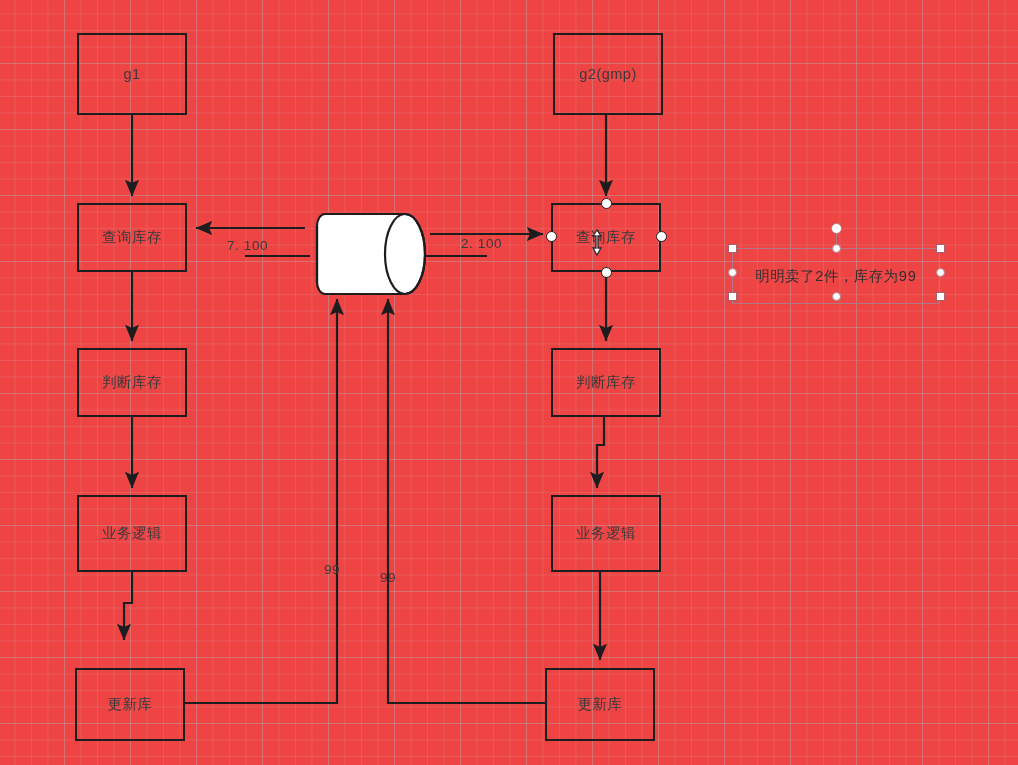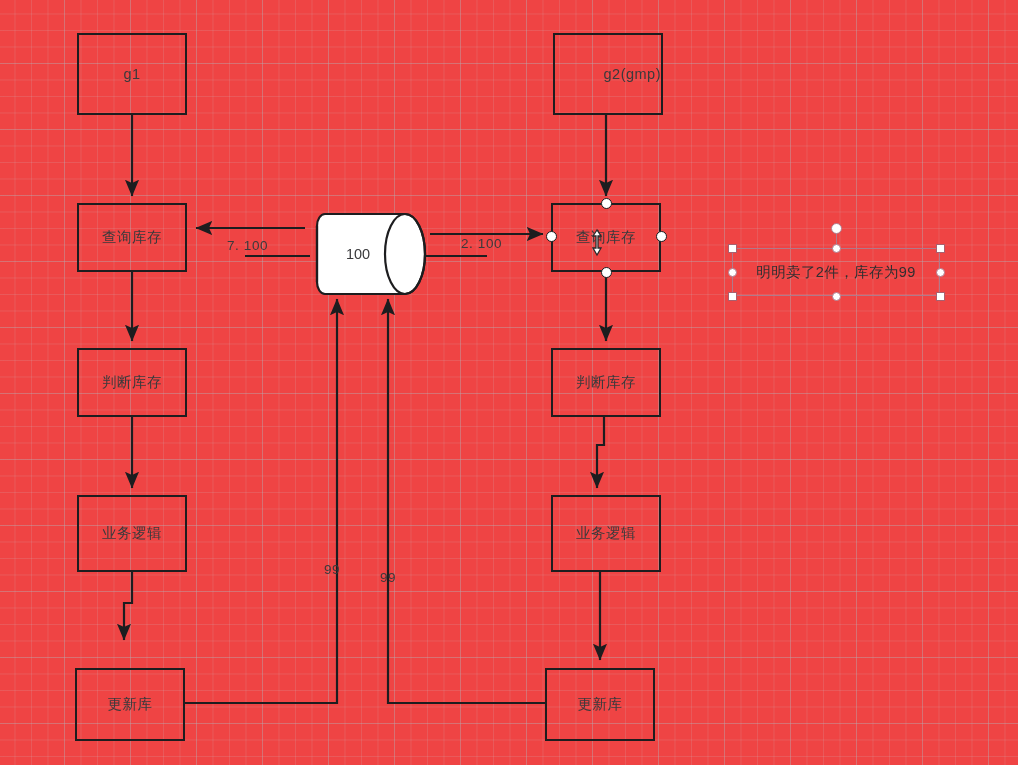--- a/index.html
+++ b/index.html
@@ -197,21 +197,21 @@
       <path d="M317,226 L317,282"></path>
       <path d="M405,214 a20,40 0 0 1 0,80" fill="none"></path>
       <path d="M405,214 a20,40 0 0 0 0,80" fill="none"></path>
     </g>
   </svg>
 
   <div class="node" style="left:77px; top:33px; width:110px; height:82px;">
     <span>g1</span>
   </div>
 
-  <div class="node" style="left:553px; top:33px; width:110px; height:82px;justify-content:flex-end;">
+  <div class="node" style="left:553px; top:33px; width:110px; height:82px;">
     <span>g2(gmp)</span>
   </div>
 
   <div class="node" style="left:77px; top:203px; width:110px; height:69px;">
     <span>查询库存</span>
   </div>
 
   <div class="node" style="left:551px; top:203px; width:110px; height:69px;">
     <span>查询库存</span>
   </div>
@@ -233,23 +233,20 @@
   </div>
 
   <div class="node" style="left:75px; top:668px; width:110px; height:73px;">
     <span>更新库</span>
   </div>
 
   <div class="node" style="left:545px; top:668px; width:110px; height:73px;">
     <span>更新库</span>
   </div>
 
-  <div class="db-cyl" style="left:310px; top:214px; width:110px; height:80px;">
-    <span>100</span>
-  </div>
 
   <div class="edge-label" style="left:227px; top:238px;">
     <span>7. 100</span>
   </div>
   <div class="edge-label" style="left:461px; top:236px;">
     <span>2. 100</span>
   </div>
   <div class="edge-label" style="left:324px; top:562px;">
     <span>99</span>
   </div>
@@ -259,21 +256,21 @@
 
   <div class="port" style="left:606px; top:203px;"></div>
   <div class="port" style="left:551px; top:236px;"></div>
   <div class="port" style="left:661px; top:236px;"></div>
   <div class="port" style="left:606px; top:272px;"></div>
 
   <svg id="mouse-cursor" style="left:586px; top:228px;" width="24" height="30" viewBox="0 0 24 30">
     <path d="M11,2 L7,8 L10,8 L10,20 L7,20 L11,27 L15,20 L12,20 L12,8 L15,8 z" fill="#ffffff" stroke="#2a2a2c" stroke-width="1.3"></path>
   </svg>
 
-  <div id="textbox-selection" style="left:732px; top:248px; width:208px; height:48px;">
+  <div id="textbox-selection" style="left:732px; top:248px; width:208px; height:56px;font-family:Liberation Mono, monospace;">
     <div class="sel-frame"></div>
     <div class="tb-text">明明卖了2件，库存为99</div>
 
     <div id="rotate-stem" style="left:104px; top:-20px; height:20px;"></div>
     <div class="handle-rot" style="left:104px; top:-20px;"></div>
 
     <div class="handle-sq" style="left:0px;   top:0px;"></div>
     <div class="handle-sq" style="left:208px; top:0px;"></div>
     <div class="handle-sq" style="left:0px;   top:48px;"></div>
     <div class="handle-sq" style="left:208px; top:48px;"></div>

